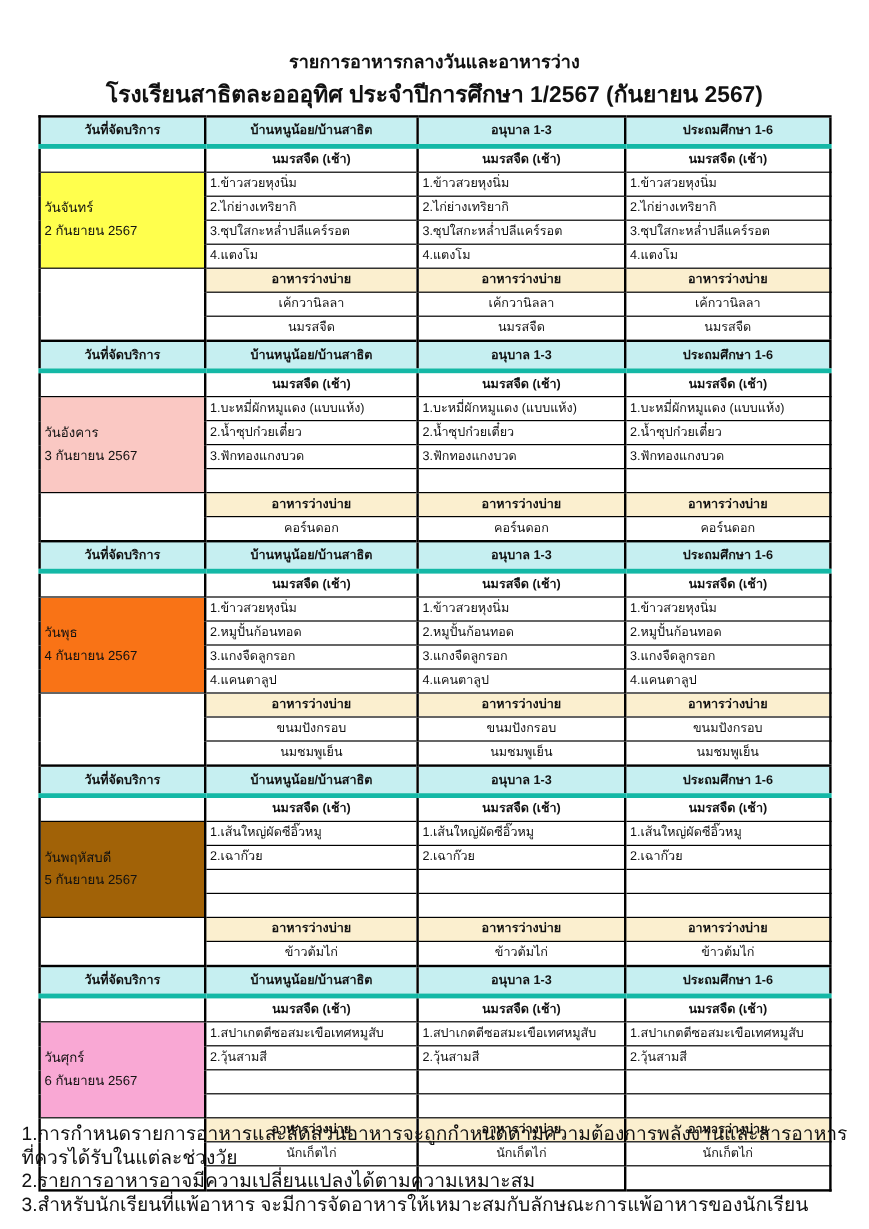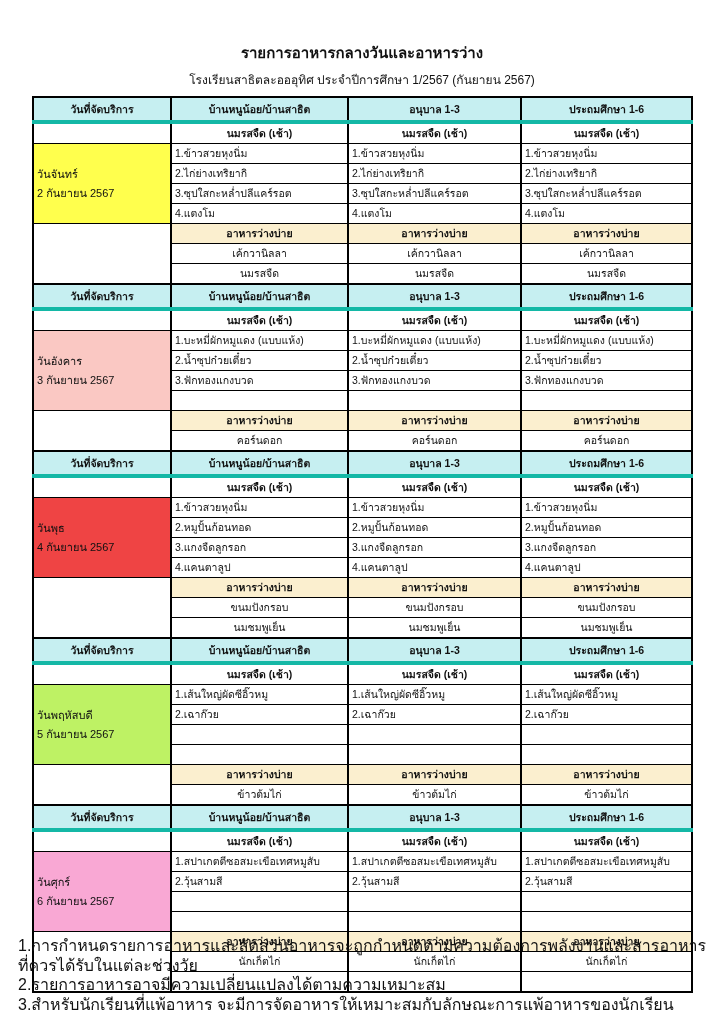--- a/index.html
+++ b/index.html
@@ -3,21 +3,21 @@
 <meta charset="utf-8">
 <style>
   html,body{margin:0;padding:0;}
   body{
     width:724px;height:1024px;background:#ffffff;position:relative;overflow:hidden;
     font-family:"Liberation Sans","DejaVu Sans",sans-serif;color:#111;
     -webkit-font-smoothing:antialiased;
   }
   .titles{position:absolute;top:44px;left:0;width:724px;text-align:center;}
   .title{font-size:15px;font-weight:bold;line-height:18px;}
-  .subtitle{font-size:12px;font-weight:normal;line-height:18px;margin-top:9px;}
+  .subtitle{font-size:19px;font-weight:bold;line-height:18px;margin-top:9px;}
 
   table.menu{
     position:absolute;left:32px;top:96px;width:659px;
     border-collapse:collapse;table-layout:fixed;
     border:2px solid #000;
   }
   td{
     border:1px solid #000;border-left:2px solid #000;
     font-size:10.5px;line-height:13px;padding:1px 3px;
     overflow:hidden;white-space:nowrap;vertical-align:middle;
@@ -156,21 +156,21 @@
         <td class="c-head" style="background: rgb(198, 239, 241);">อนุบาล 1-3</td>
         <td class="c-head" style="background: rgb(198, 239, 241);">ประถมศึกษา 1-6</td>
       </tr>
       <tr>
         <td class="c-blank"></td>
         <td class="c-milk">นมรสจืด (เช้า)</td>
         <td class="c-milk">นมรสจืด (เช้า)</td>
         <td class="c-milk">นมรสจืด (เช้า)</td>
       </tr>
       <tr>
-        <td class="c-day" rowspan="4" style="background: #ef4444;">
+        <td class="c-day" rowspan="4" style="background: #f97316;">
           <div>วันพุธ</div>
           <div>4 กันยายน 2567</div>
         </td>
         <td class="c-menu">1.ข้าวสวยหุงนิ่ม</td>
         <td class="c-menu">1.ข้าวสวยหุงนิ่ม</td>
         <td class="c-menu">1.ข้าวสวยหุงนิ่ม</td>
       </tr>
       <tr>
         <td class="c-menu">2.หมูปั้นก้อนทอด</td>
         <td class="c-menu">2.หมูปั้นก้อนทอด</td>
@@ -208,21 +208,21 @@
         <td class="c-head" style="background: rgb(198, 239, 241);">อนุบาล 1-3</td>
         <td class="c-head" style="background: rgb(198, 239, 241);">ประถมศึกษา 1-6</td>
       </tr>
       <tr>
         <td class="c-blank"></td>
         <td class="c-milk">นมรสจืด (เช้า)</td>
         <td class="c-milk">นมรสจืด (เช้า)</td>
         <td class="c-milk">นมรสจืด (เช้า)</td>
       </tr>
       <tr>
-        <td class="c-day" rowspan="4" style="background: #bef264;">
+        <td class="c-day" rowspan="4" style="background: #a16207;">
           <div>วันพฤหัสบดี</div>
           <div>5 กันยายน 2567</div>
         </td>
         <td class="c-menu">1.เส้นใหญ่ผัดซีอิ๊วหมู</td>
         <td class="c-menu">1.เส้นใหญ่ผัดซีอิ๊วหมู</td>
         <td class="c-menu">1.เส้นใหญ่ผัดซีอิ๊วหมู</td>
       </tr>
       <tr>
         <td class="c-menu">2.เฉาก๊วย</td>
         <td class="c-menu">2.เฉาก๊วย</td>

